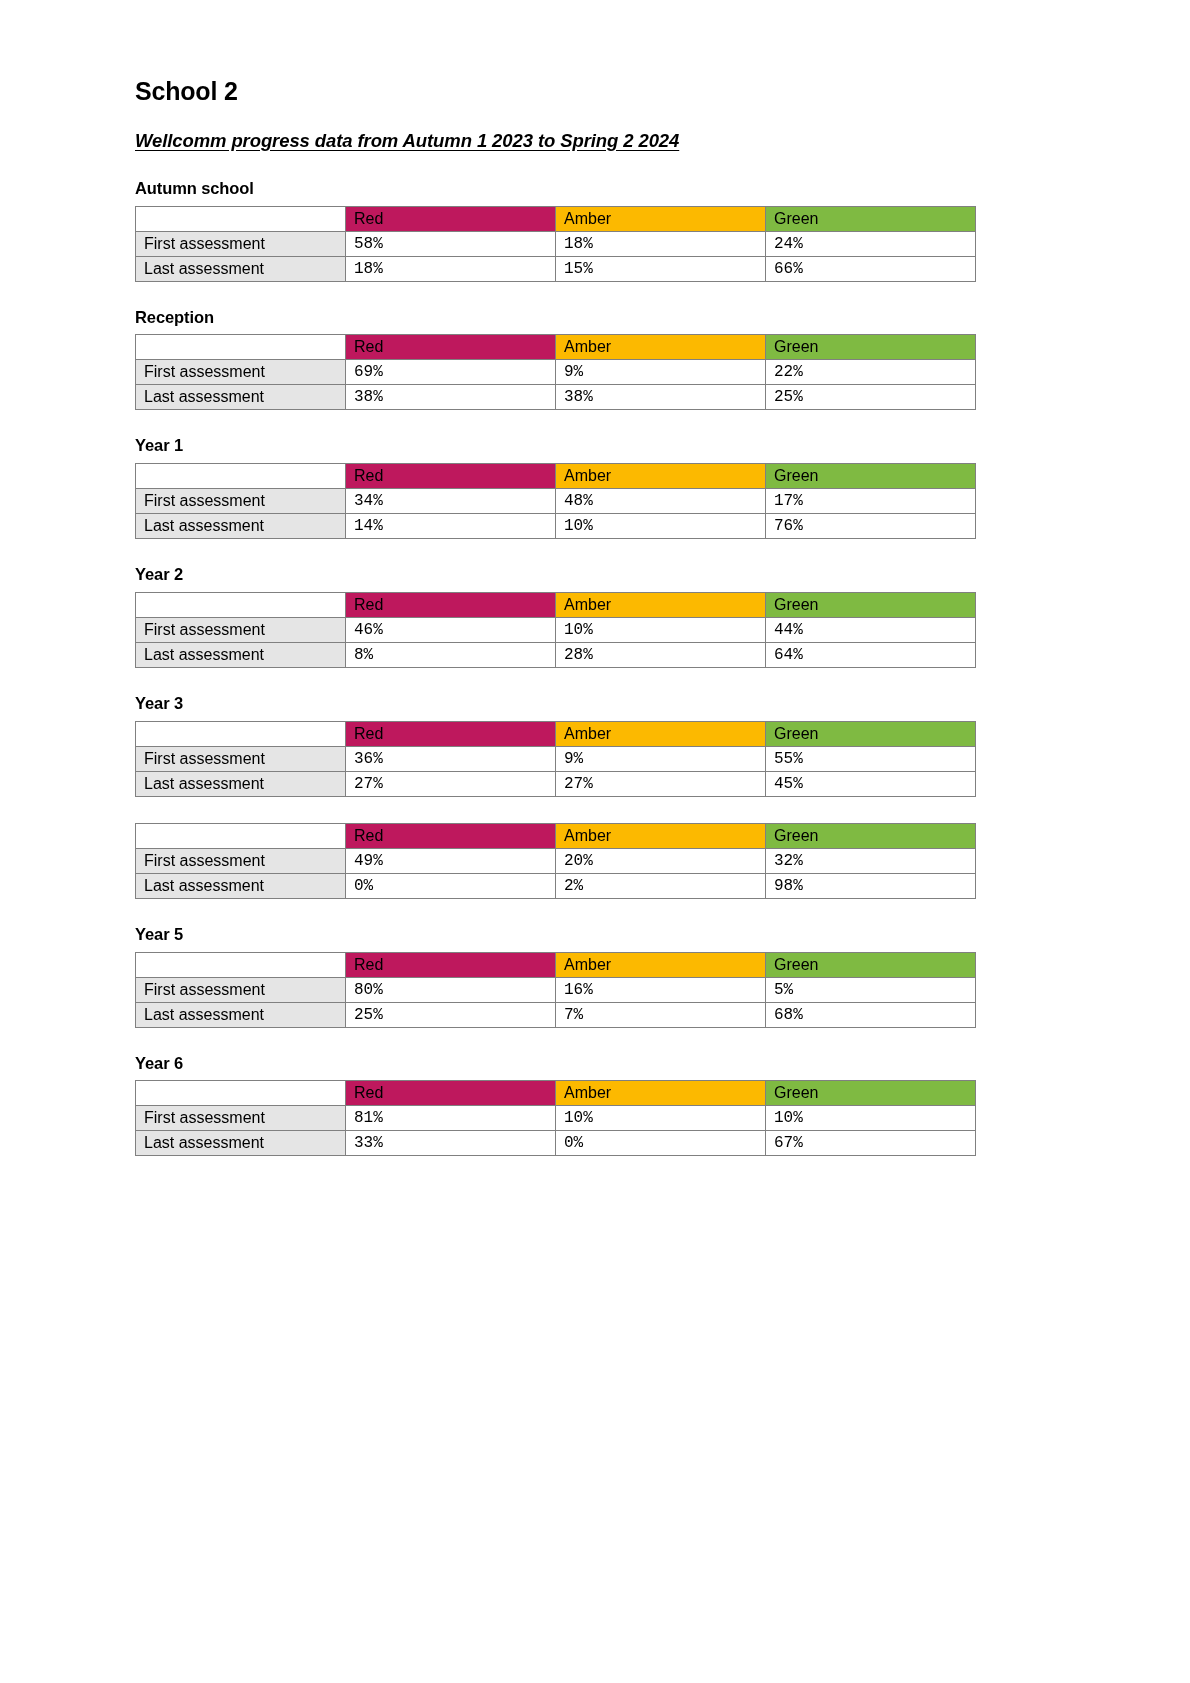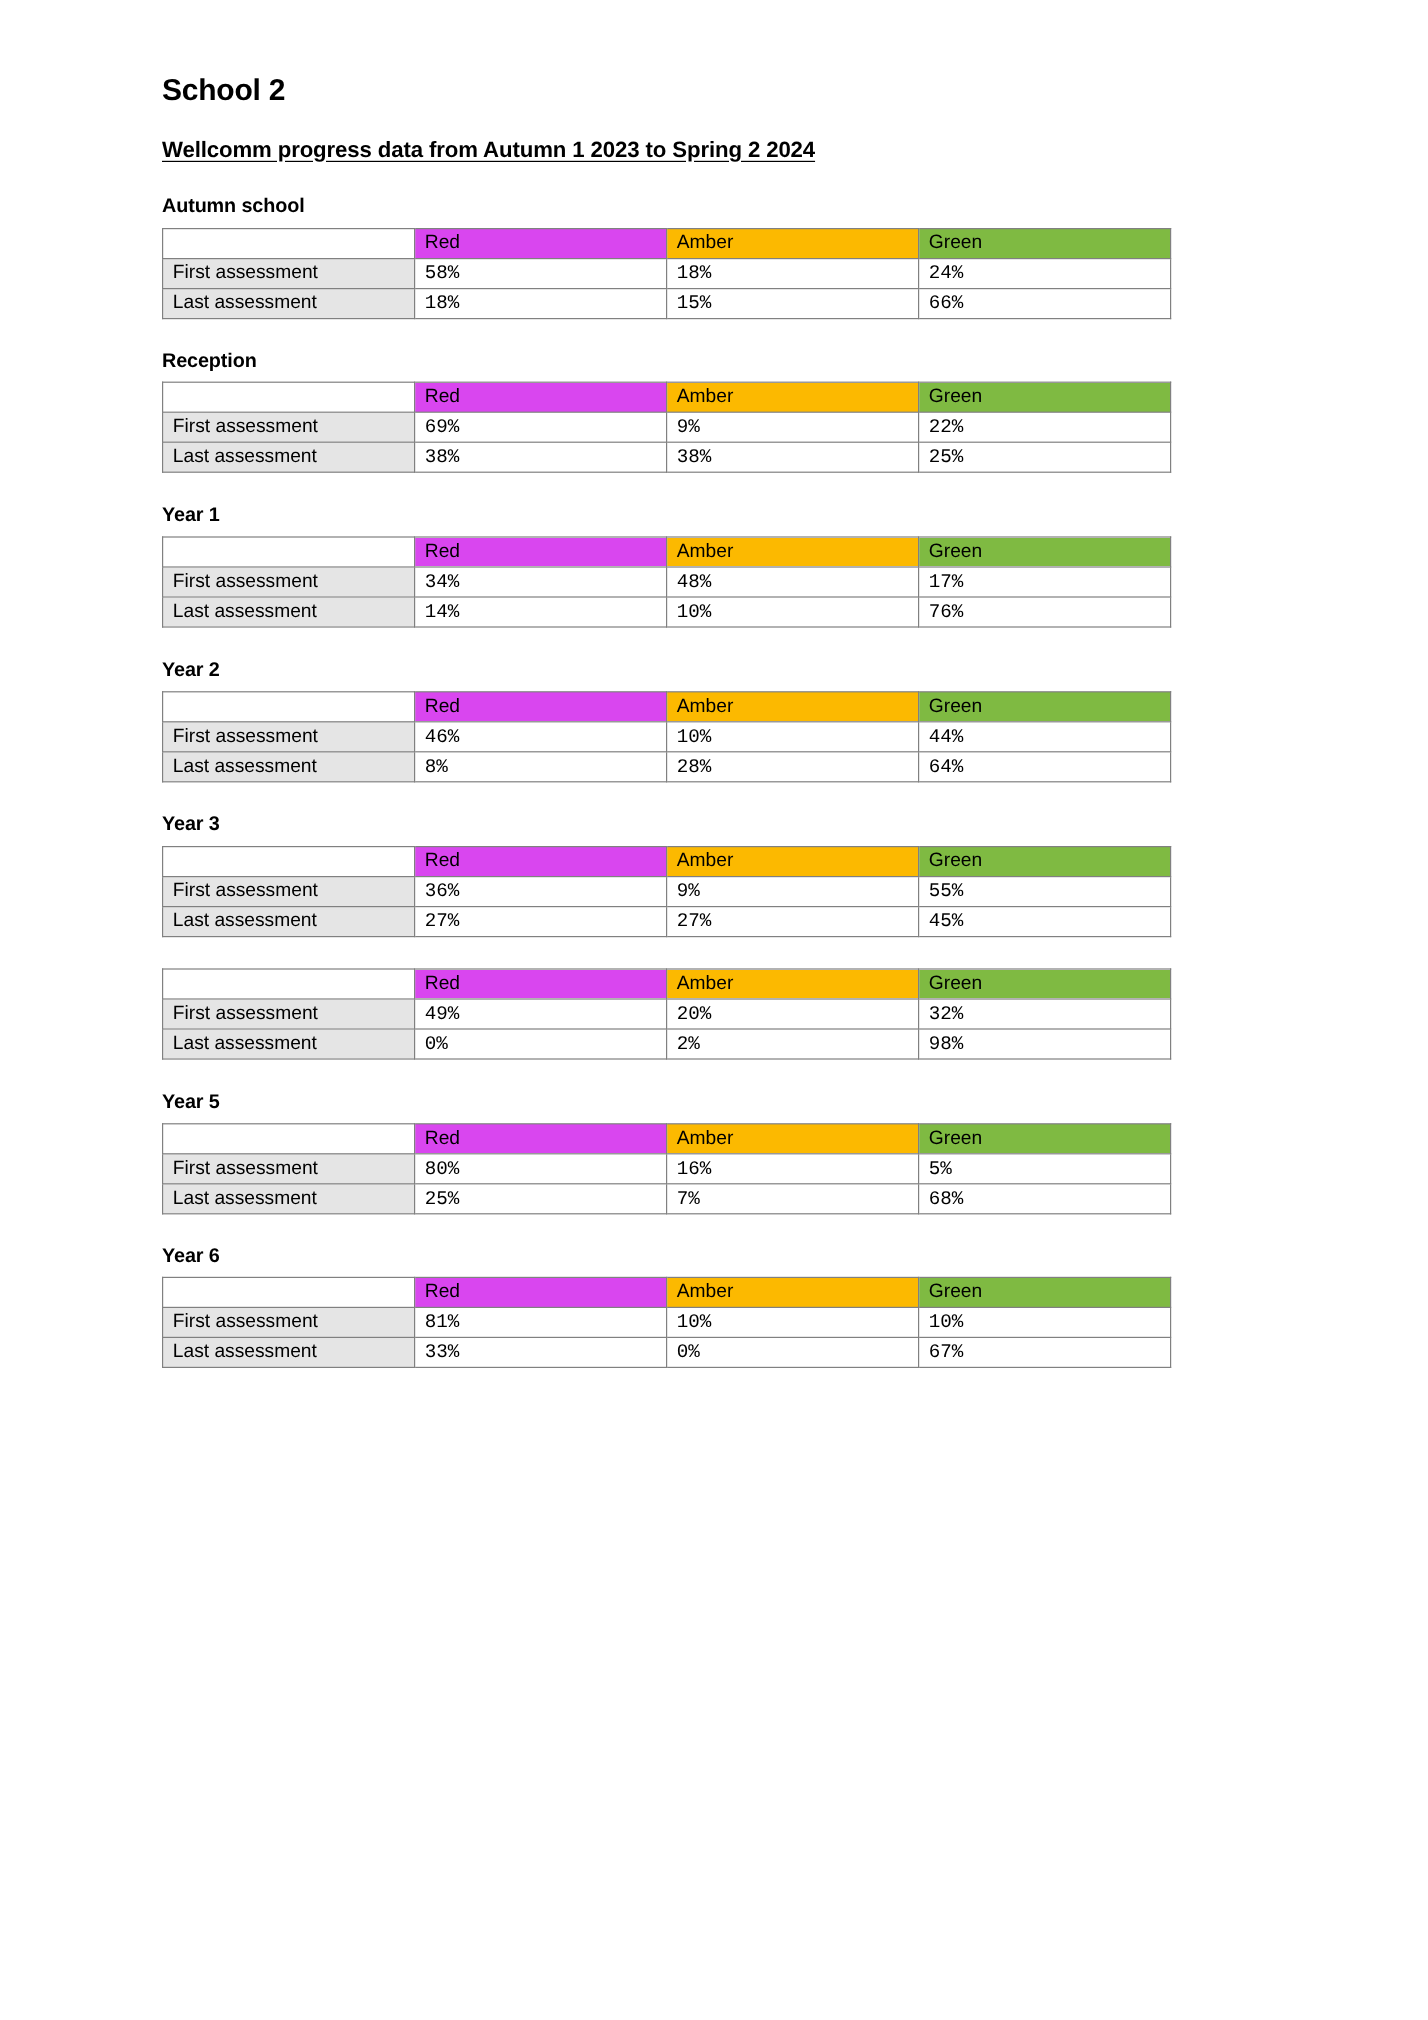--- a/index.html
+++ b/index.html
@@ -9,39 +9,40 @@
   }
   body {
     width: 1190px;
     height: 1683px;
     font-family: "Liberation Sans", sans-serif;
     color: #000000;
     position: relative;
     overflow: hidden;
   }
   .page {
-    padding: 62px 0 0 135px;
+    padding: 78px 0 0 135px;
     box-sizing: border-box;
     width: 1013px;
   }
   .doc-title {
     font-size: 25px;
     font-weight: bold;
     letter-spacing: -0.2px;
     margin: 0 0 24px 0;
     line-height: 1.1;
   }
   .doc-subtitle {
     font-size: 18.5px;
     font-weight: bold;
     text-decoration: underline;
     text-underline-offset: 3px;
     margin: 0 0 28px 0;
     line-height: 1.15;
     letter-spacing: -0.1px;
+    font-style: italic;
   }
   .section {
     margin: 0 0 26px 0;
   }
   .section-heading {
     font-size: 16.5px;
     font-weight: bold;
     margin: 0 0 7px 0;
     line-height: 1.2;
     letter-spacing: -0.1px;
@@ -64,21 +65,21 @@
     box-sizing: border-box;
     overflow: hidden;
     white-space: nowrap;
   }
   col.c-label { width: 210px; }
   col.c-red   { width: 210px; }
   col.c-amber { width: 210px; }
   col.c-green { width: 210px; }
 
   th.hdr-blank { background: #ffffff; }
-  th.hdr-red   { background: #d946ef; }
+  th.hdr-red   { background: #be185d; }
   th.hdr-amber { background: #fcb900; }
   th.hdr-green { background: #7fba42; }
 
   td.val { background: #ffffff; font-family: Liberation Mono, monospace; }
   td.rowlabel { background: #e5e5e5; }
 </style>
 </head>
 <body>
 
 <div class="page">

